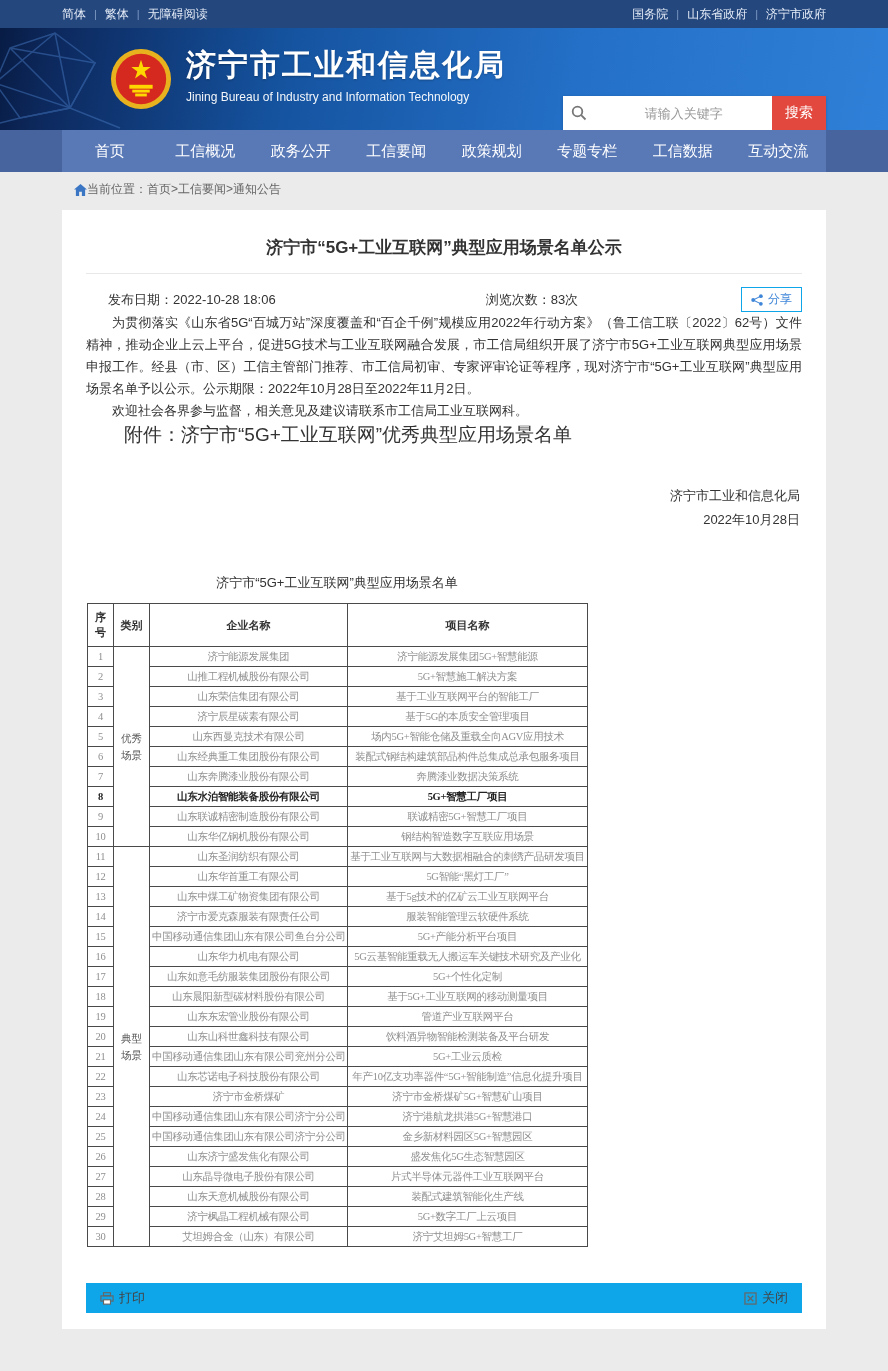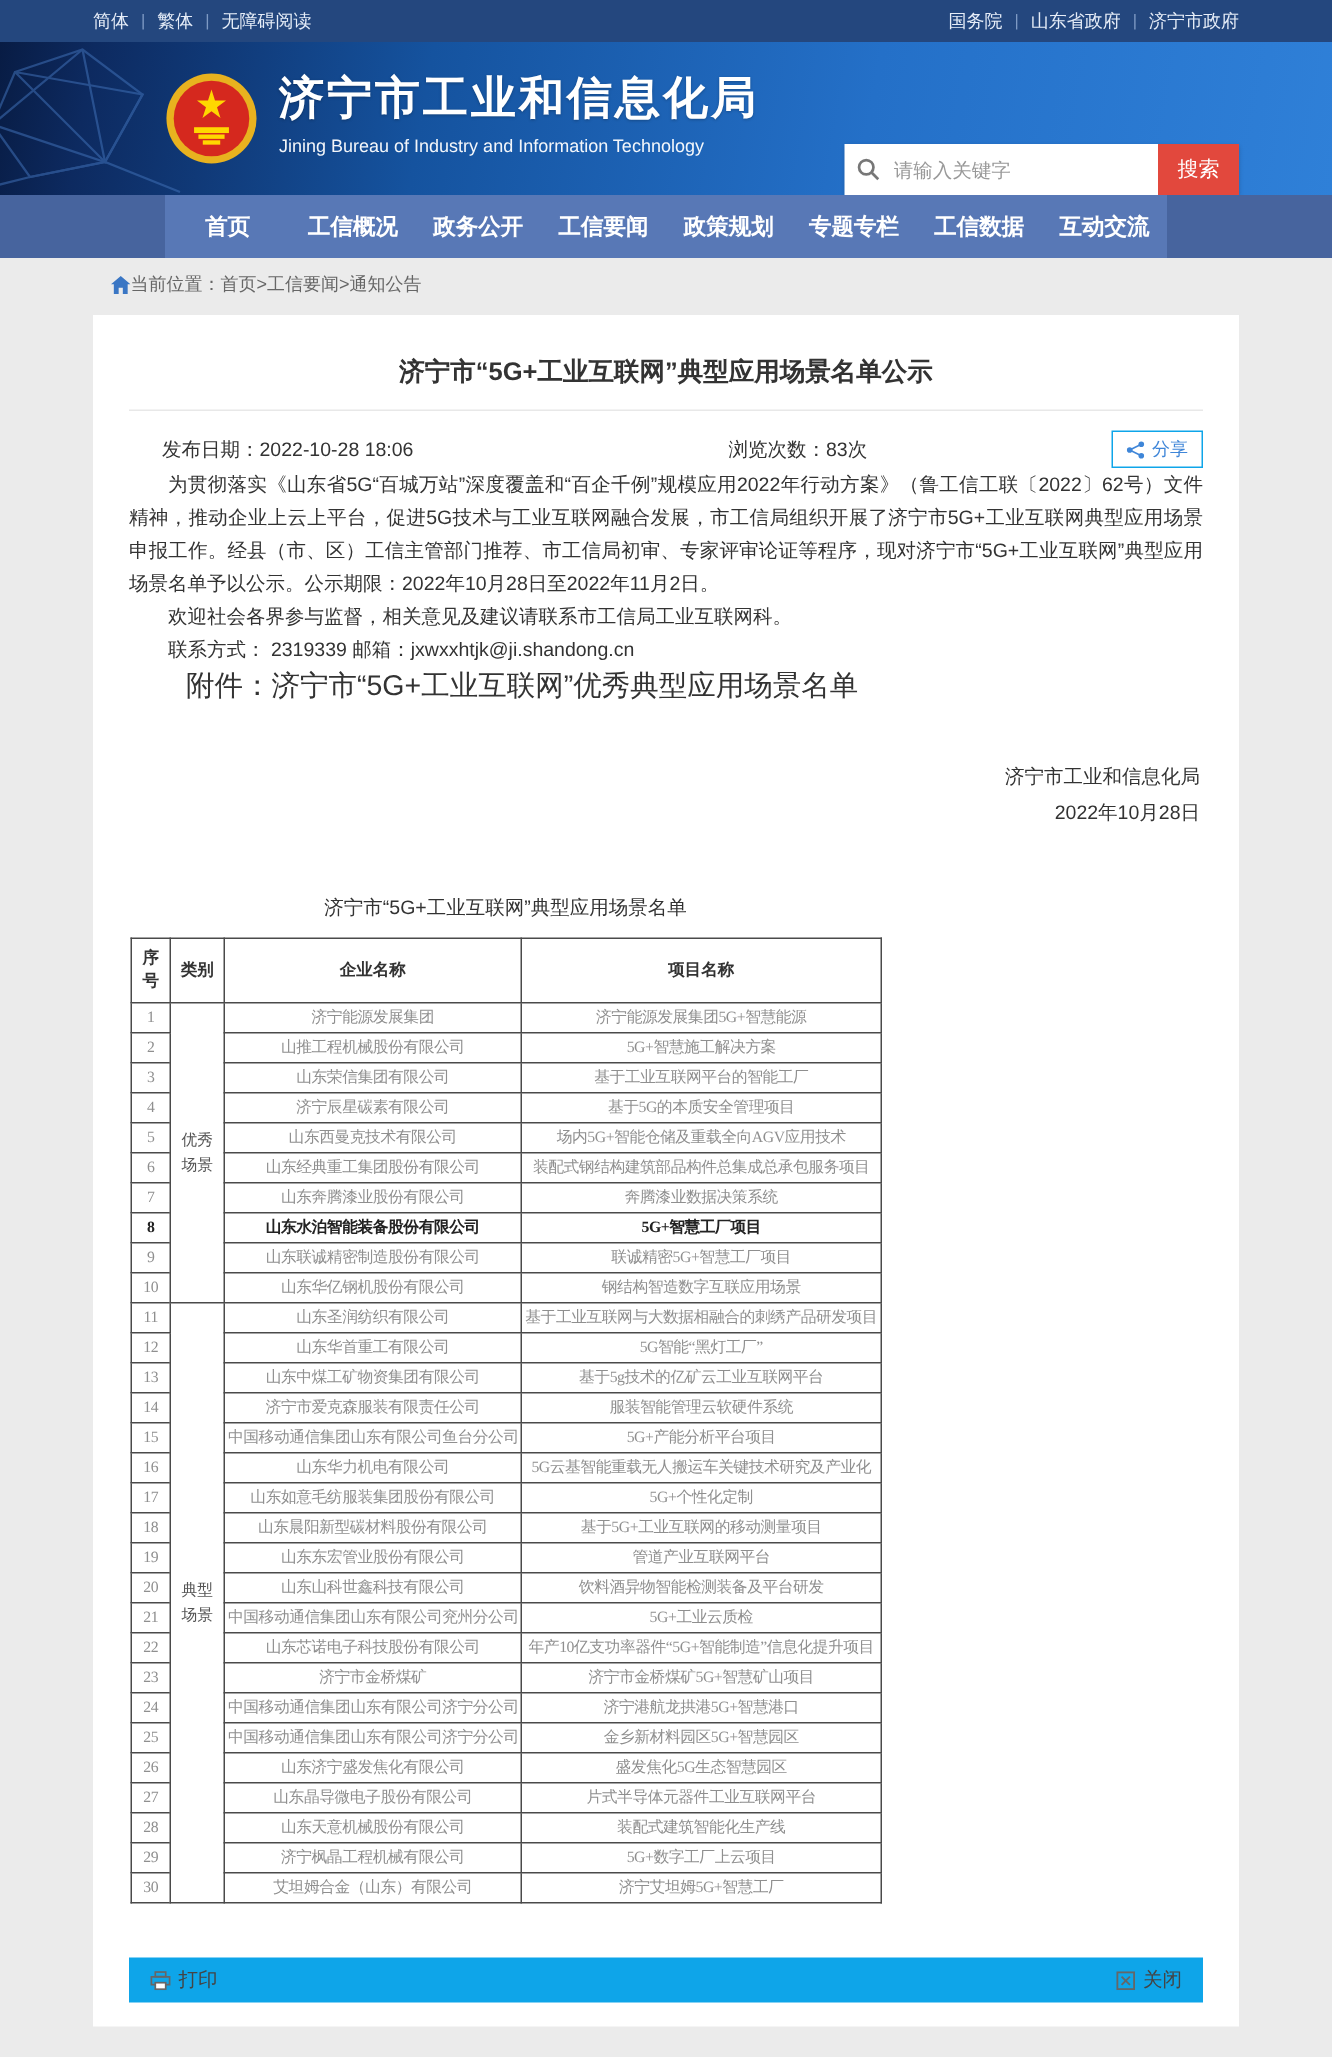--- a/index.html
+++ b/index.html
@@ -15,27 +15,27 @@
   
   .banner { position:relative; height:102px; background:linear-gradient(100deg,#081c44 0%,#0d2a60 7%,#15539f 32%,#2470c8 65%,#2f80d8 100%); overflow:hidden; }
   .banner svg.pattern { position:absolute; left:0; top:0; }
   .brand { position:absolute; left:110px; top:10px; display:flex; align-items:center; }
   .emblem { width:62px; height:62px; margin-top:10px; }
   .brand-text { margin-left:14px; color:#fff; }
   .brand-text .cn { font-size:30px; font-weight:bold; letter-spacing:2px; text-shadow:0 1px 2px rgba(0,0,0,.25); }
   .brand-text .en { font-size:12px; margin-top:4px; opacity:.95; }
   .searchbox { position:absolute; right:62px; top:68px; width:263px; height:34px; display:flex; background:#fff; box-shadow:0 1px 3px rgba(0,0,0,.2); }
   .searchbox .mag { width:34px; display:flex; align-items:center; justify-content:center; }
-  .searchbox input { flex:1; border:0; outline:none; font-size:13px; color:#333; }
+  .searchbox input { flex:1; border:0; outline:none; font-size:13px; color:#333;text-align:center; }
   .searchbox input::placeholder { color:#999; }
   .search-btn { width:56px; background:#e2483d; color:#fff; font-size:14px; border:0; cursor:pointer; }
 
   
   .nav { height:42px; background:#47649e; }
-  .nav-inner { width:668px; height:42px; margin:0 auto; background:#5878b6; display:flex;font-weight:bold; }
+  .nav-inner { width:764px; height:42px; margin:0 auto; background:#5878b6; display:flex; }
   .nav-item { flex:1; display:flex; align-items:center; justify-content:center; color:#fff; font-size:15px; cursor:pointer; }
 
   
   .breadcrumb { width:764px; margin:0 auto; padding:9px 0 8px 12px; font-size:12px; color:#666; display:flex; align-items:center; gap:0; }
   .breadcrumb a { color:#666; }
 
   
   .card { width:764px; margin:4px auto 16px; background:#fff; padding:16px 24px 16px; }
   .a-title { text-align:center; font-size:17px; font-weight:bold; color:#333; margin-top:10px; }
   .a-divider { border-bottom:1px solid #e8e8e8; margin-top:14px; }
@@ -151,21 +151,20 @@
           <line x1="2.5" y1="7" x2="11.5" y2="2.5" stroke="#3f86d8" stroke-width="1.2"></line>
           <line x1="2.5" y1="7" x2="11.5" y2="11.5" stroke="#3f86d8" stroke-width="1.2"></line>
         </svg>
       <span>分享</span>
     </button>
   </div>
 
   <div class="body-text" id="article-paragraphs">
       <p class="para">为贯彻落实《山东省5G“百城万站”深度覆盖和“百企千例”规模应用2022年行动方案》（鲁工信工联〔2022〕62号）文件精神，推动企业上云上平台，促进5G技术与工业互联网融合发展，市工信局组织开展了济宁市5G+工业互联网典型应用场景申报工作。经县（市、区）工信主管部门推荐、市工信局初审、专家评审论证等程序，现对济宁市“5G+工业互联网”典型应用场景名单予以公示。公示期限：2022年10月28日至2022年11月2日。</p>
       <p class="para">欢迎社会各界参与监督，相关意见及建议请联系市工信局工业互联网科。</p>
-      <p class="para">联系方式： 2319339 邮箱：jxwxxhtjk@ji.shandong.cn</p>
     </div>
 
   <div class="attachment">附件：济宁市“5G+工业互联网”优秀典型应用场景名单</div>
 
   <div class="signature">
     <div>济宁市工业和信息化局</div>
     <div>2022年10月28日</div>
   </div>
 
   <div class="table-wrap">

